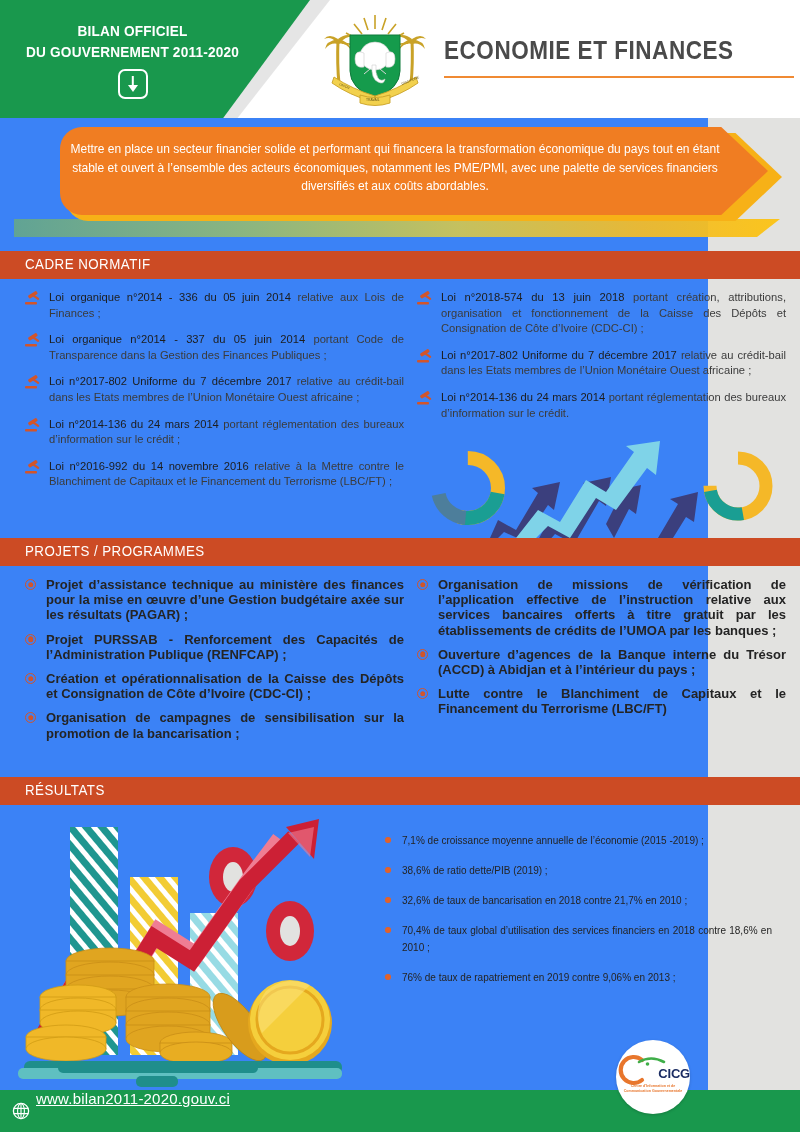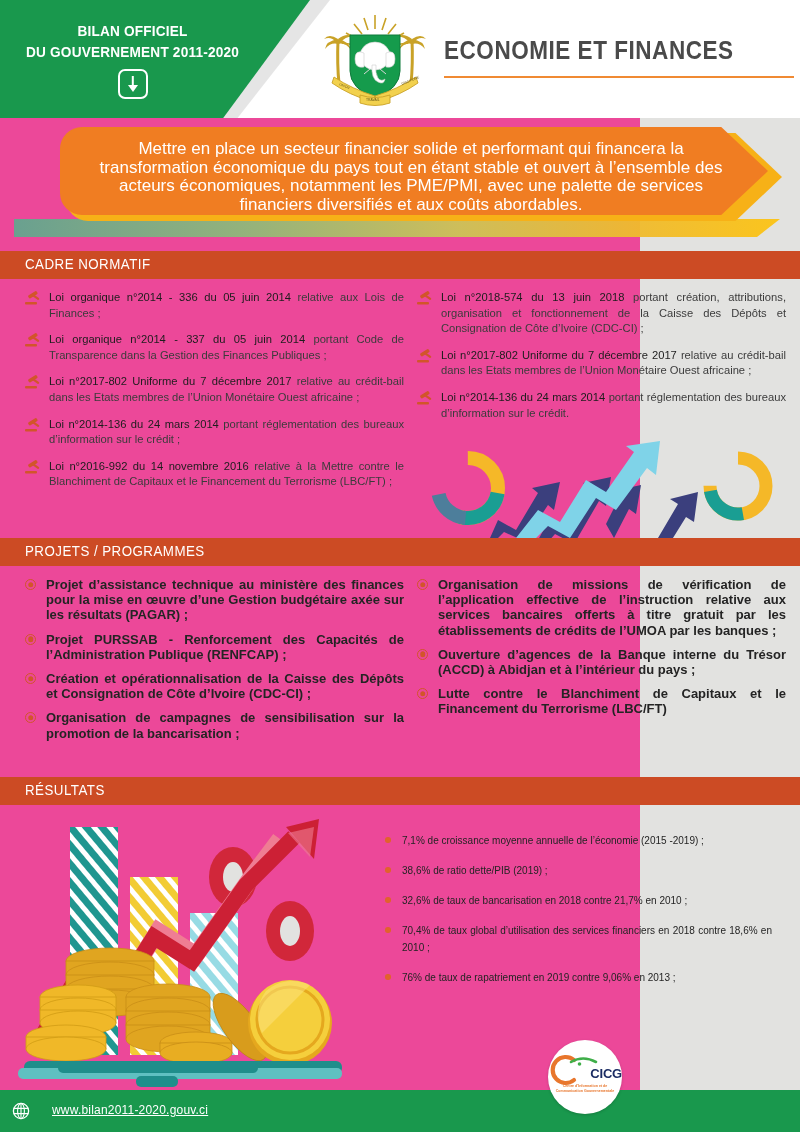--- a/index.html
+++ b/index.html
@@ -2,21 +2,21 @@
 <html lang="fr"><head>
 <meta charset="utf-8">
 <style>
   * { box-sizing: border-box; margin: 0; padding: 0; }
   html, body {
     width: 800px; height: 1132px;
     font-family: "Liberation Sans", sans-serif;
     background: #e2e2e0;
     overflow: hidden;
   }
-  .page { position: relative; width: 640px; height: 1132px; background: #ec4899; }
+  .page { position: relative; width: 708px; height: 1132px; background: #3b82f6; }
 
   
   .header { position: relative; width: 800px; height: 118px; background: #ffffff; overflow: hidden; }
   .header-green {
     position: absolute; left: 0; top: 0; width: 310px; height: 118px;
     background: #19984d;
     clip-path: polygon(0 0, 100% 0, 72% 100%, 0 100%);
   }
   .header-green-shadow {
     position: absolute; left: 0; top: 0; width: 330px; height: 118px;
@@ -65,22 +65,22 @@
     clip-path: polygon(0 0, 93.5% 0, 100% 50%, 93.5% 100%, 0 100%);
     border-radius: 22px 0 0 22px;
   }
   .banner-orange {
     position: absolute; left: 60px; top: 127px; width: 708px; height: 88px;
     background: #f07d22;
     clip-path: polygon(0 0, 93.4% 0, 100% 50%, 93.4% 100%, 0 100%);
     border-radius: 22px 0 0 22px;
   }
   .banner-text {
-    position: absolute; left: 86px; top: 140px; width: 650px;
-    color: #ffffff; font-size: 17px; line-height: 18.5px; text-align: center;
+    position: absolute; left: 70px; top: 140px; width: 650px;
+    color: #ffffff; font-size: 12px; line-height: 18.5px; text-align: center;
   }
   .banner-shade {
     position: absolute; left: 14px; top: 219px; width: 766px; height: 18px;
     background: linear-gradient(90deg, #63a58f 0%, #8fb87a 30%, #ccc457 58%, #f0bb2c 82%, #fcc313 100%);
     clip-path: polygon(0 0, 100% 0, 97% 100%, 0 100%);
     opacity: 0.95;
   }
 
   
   .sect-bar {
@@ -128,22 +128,22 @@
     text-align: justify;
   }
 
   
   .footer {
     position: absolute; left: 0; bottom: 0; width: 800px; height: 42px;
     background: #19984d;
   }
   .footer .globe { position: absolute; left: 12px; top: 12px; width: 18px; height: 18px; }
   .footer .url {
-    position: absolute; left: 36px; top: 13px;
-    color: #ffffff; font-size: 12px; letter-spacing: 0.2px; margin-left: 16px;
+    position: absolute; left: 36px; top: 0;
+    color: #ffffff; font-size: 15px; letter-spacing: 0.2px;
   }
   .cicg-logo {
     position: absolute; right: 18px; bottom: 18px; width: 74px; height: 74px;
     background: #ffffff; border-radius: 50%;
     box-shadow: 0 1px 3px rgba(0,0,0,0.18);
     overflow: hidden;
   }
   .cicg-name {
     position: absolute; left: 0; top: 26px; width: 74px; text-align: right;
     font-size: 13px; font-weight: bold; color: #1b2c63; letter-spacing: -0.2px;

